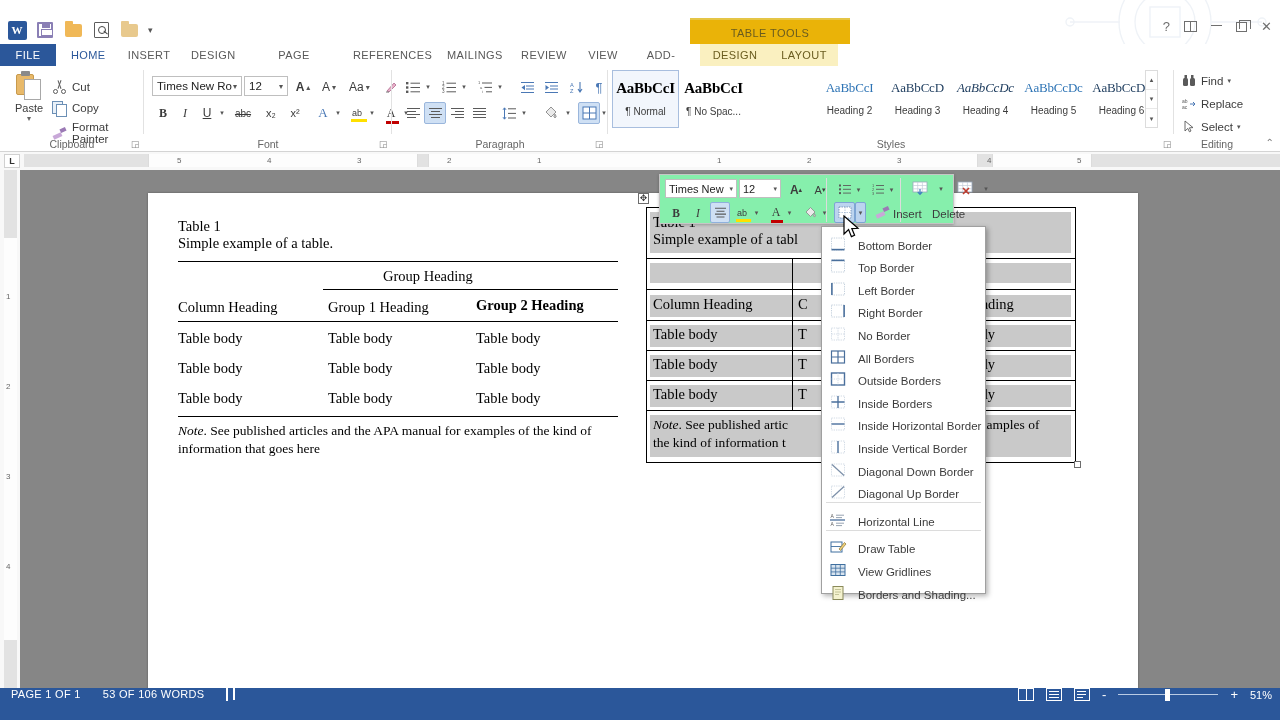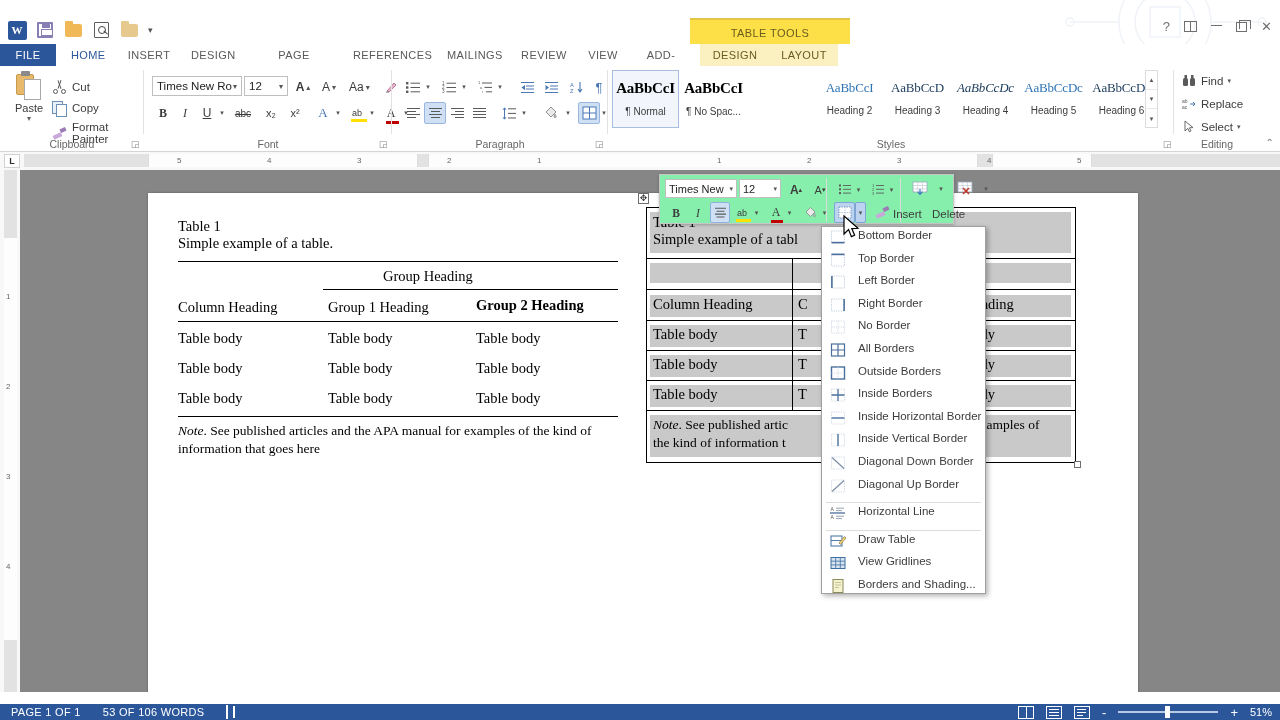--- a/index.html
+++ b/index.html
@@ -43,21 +43,21 @@
   .preview-ico::after{content:"";position:absolute;left:3px;top:3px;width:6px;height:6px;border:1.4px solid #444;border-radius:50%;}
   .preview-ico::before{content:"";position:absolute;left:8px;top:9px;width:5px;height:1.4px;background:#444;transform:rotate(40deg);}
   .qat-caret { font-size: 9px; color: #555; padding: 0 2px; }
 
   .doc-title {
     position: absolute; left: 0; top: 22px; width: 1280px;
     text-align: center; font-size: 12.5px; color: #7c7c7c;
   }
   .tabletools {
     position: absolute; left: 690px; top: 18px; width: 160px; height: 26px;
-    background: #fde047; text-align: center; line-height: 27px;
+    background: #eab308; text-align: center; line-height: 27px;
     font-size: 11px; color: #6a5c1f; letter-spacing: .4px;
     border-top: 2px solid #e5c545;
   }
   .wincontrols { position: absolute; right: 8px; top: 20px; display: flex; gap: 14px; align-items: center; }
   .wc { font-size: 13px; color: #6f6f6f; line-height: 1; cursor: default; }
   .wc-restore { width: 11px; height: 10px; border: 1.3px solid #6f6f6f; position: relative; }
   .wc-restore::after { content:""; position:absolute; left:2px; top:-3px; width:10px; height:8px; border:1.3px solid #6f6f6f; border-bottom:none; }
   .wc-min { width: 11px; height: 1.5px; background: #6f6f6f; margin-bottom: 2px; }
   .wc-book { width: 13px; height: 11px; border: 1.3px solid #6f6f6f; position: relative;}
   .wc-book::after{content:"";position:absolute;left:5px;top:0;bottom:0;width:1.3px;background:#6f6f6f;}
@@ -191,29 +191,29 @@
   .mt-combo { position: absolute; border: 1px solid #bfbfbf; background:#fff; height: 19px; font-size: 11px; color:#222; padding-left:3px; display:flex; align-items:center; justify-content:space-between;}
   .mt-label { position:absolute; font-size: 11.5px; color:#3c3c3c; }
   .mt-sep { position: absolute; width: 1px; background: #dcdcdc; }
 
   
   .menu {
     position: absolute; left: 821px; top: 226px; width: 165px; height: 368px;
     background: #fff; border: 1px solid #a0a0a0; box-shadow: 2px 2px 5px rgba(0,0,0,.3);
     z-index: 40; padding: 2px 0;
   }
-  .menu-item { position: relative; height: 22.6px; display: flex; align-items: flex-start; cursor: default; }
+  .menu-item { position: relative; height: 22.6px; display: flex; align-items: flex-end; cursor: default; }
   .mi-icon { width: 18px; height: 16px; margin-left: 7px; flex: 0 0 18px; position: relative; }
   .mi-label { font-size: 11.5px; color: #3c3c3c; margin-left: 11px; white-space: nowrap; }
   .menu-sep { height: 1px; background: #dcdcdc; margin: 2px 4px; }
 
   
   .status {
-    position: absolute; left: 0; bottom: 0; width: 1280px; height: 16px;
-    background: #2b579a; display: flex; align-items: center;
+    position: absolute; left: 0; bottom: 0; width: 1280px; height: 32px;
+    background: #2b579a; display: flex; align-items: flex-start;
   }
   .st-item { font-size: 11px; color: #fff; letter-spacing: .3px; padding: 0 11px; cursor: default; }
   .st-right { position: absolute; right: 8px; display: flex; align-items: center; gap: 12px; }
   .vw { width: 16px; height: 13px; border: 1.3px solid #fff; position: relative; }
   .vw.read::after{content:"";position:absolute;left:6.5px;top:0;bottom:0;width:1.3px;background:#fff;}
   .vw.print i{position:absolute;left:2px;right:2px;height:1.2px;background:#fff;}
   .vw.web i{position:absolute;left:2px;height:1.2px;background:#fff;}
   .zoom-slider { position: relative; width: 100px; height: 12px; display: flex; align-items: center; }
   .zs-line { position: absolute; left: 0; right: 0; height: 1.5px; background: #b9cbe4; }
   .zs-knob { position: absolute; left: 47px; width: 5px; height: 12px; background: #fff; }

